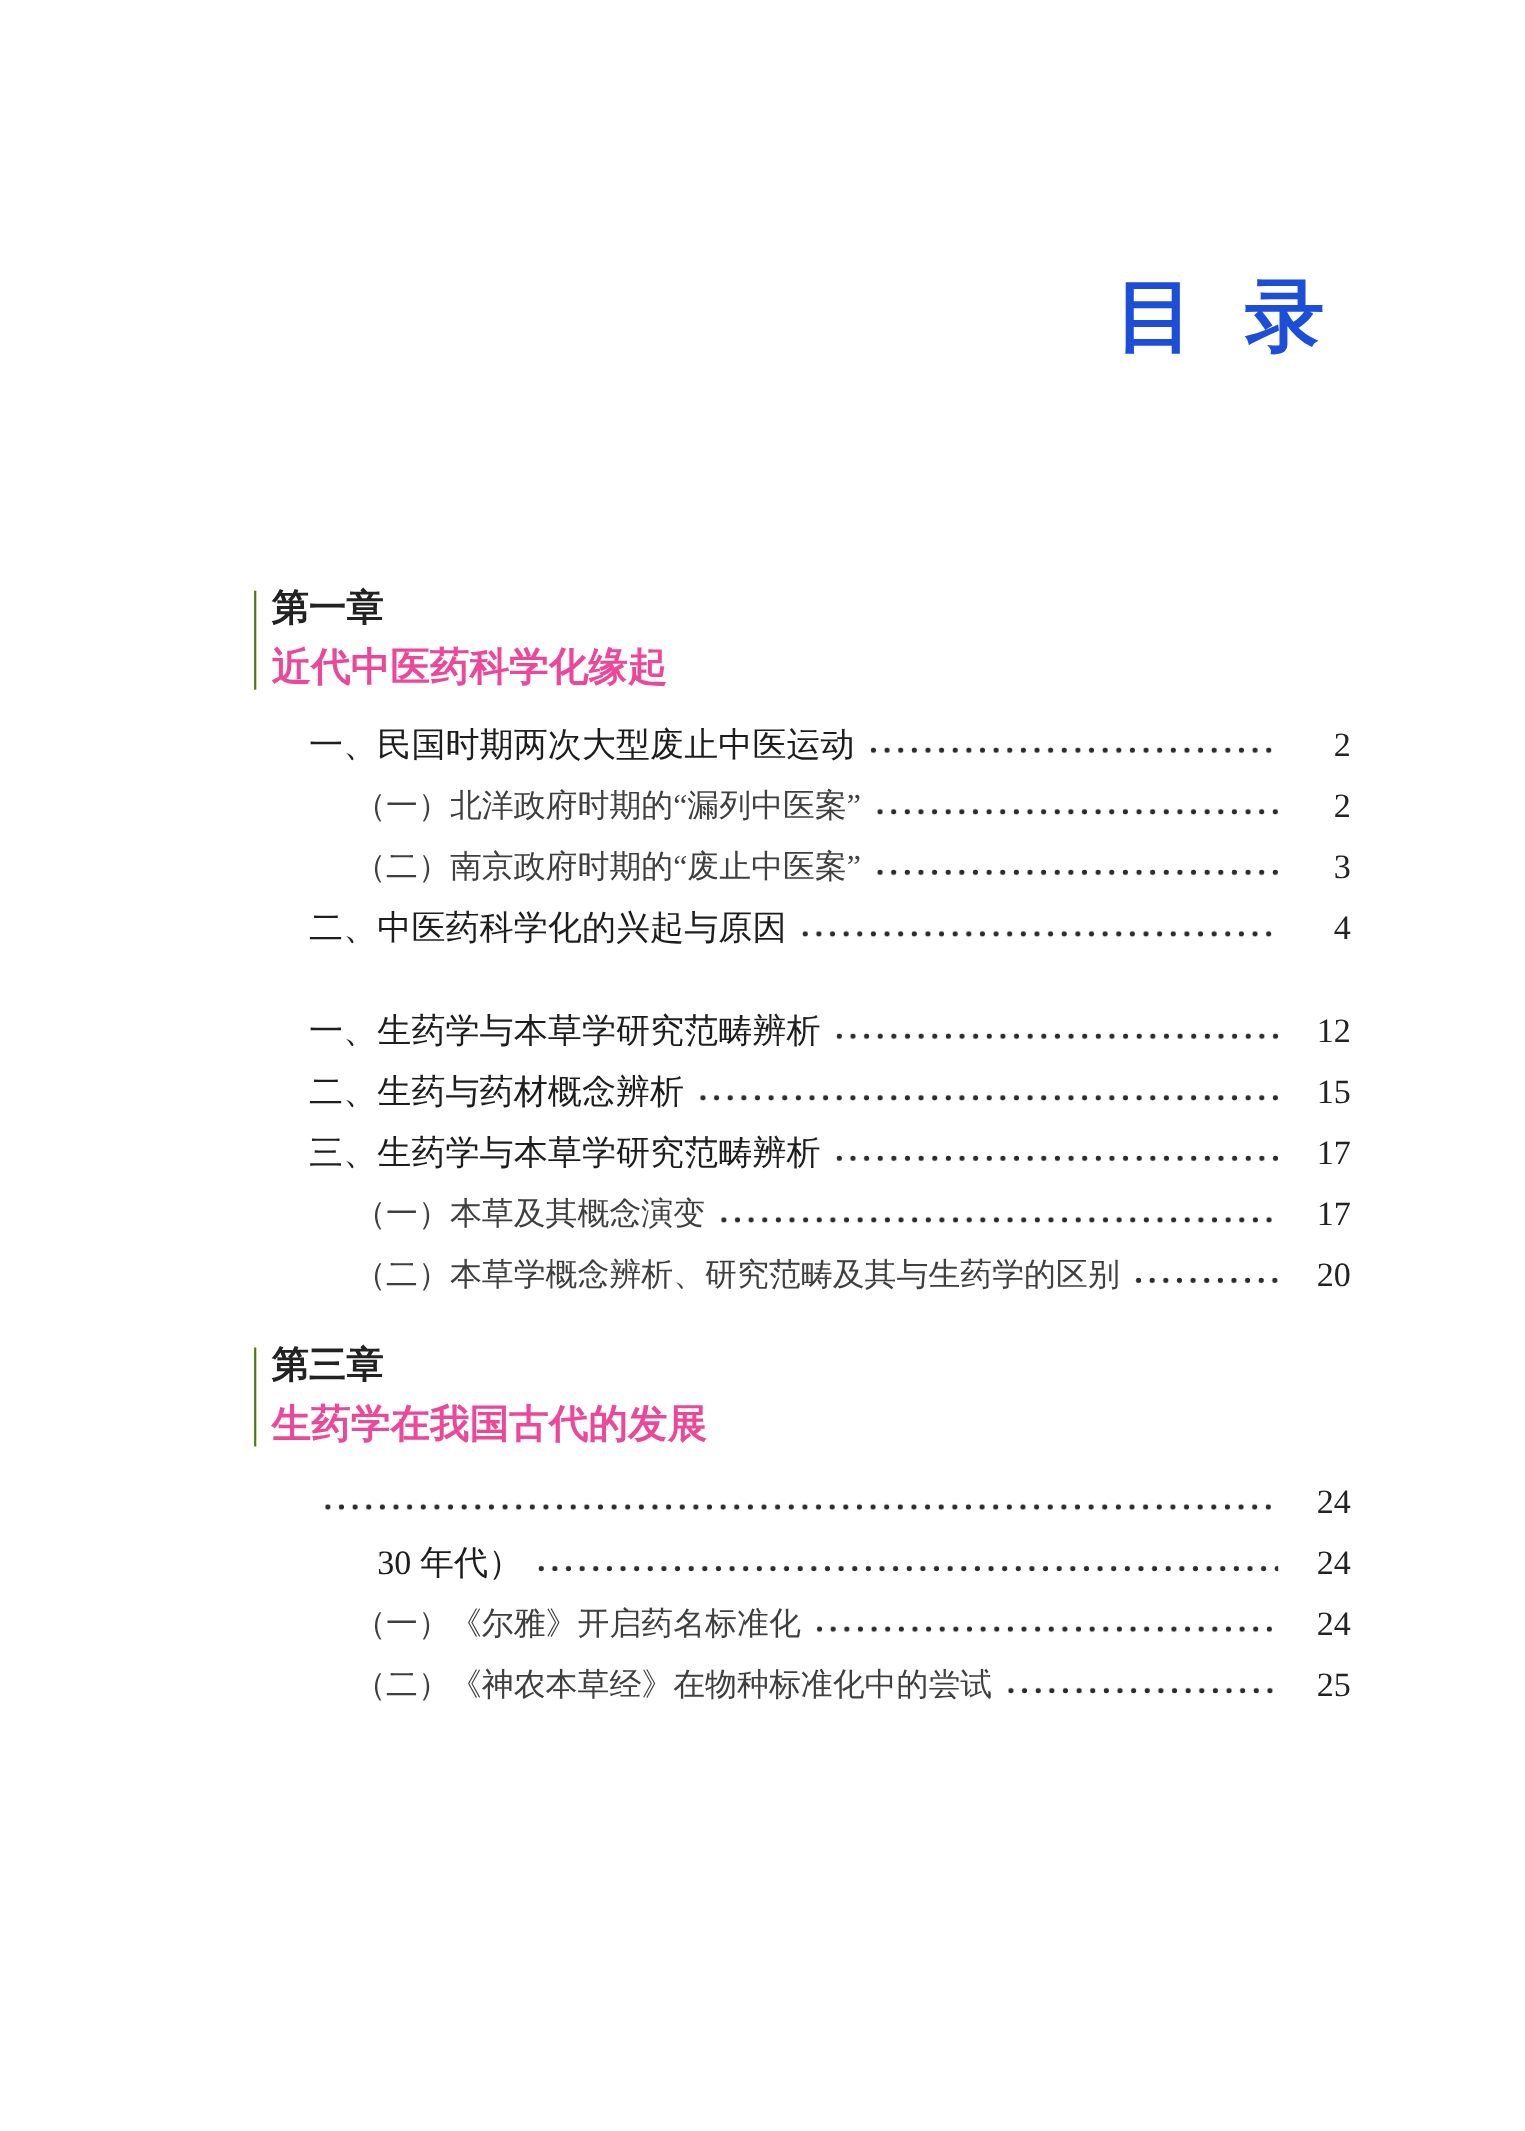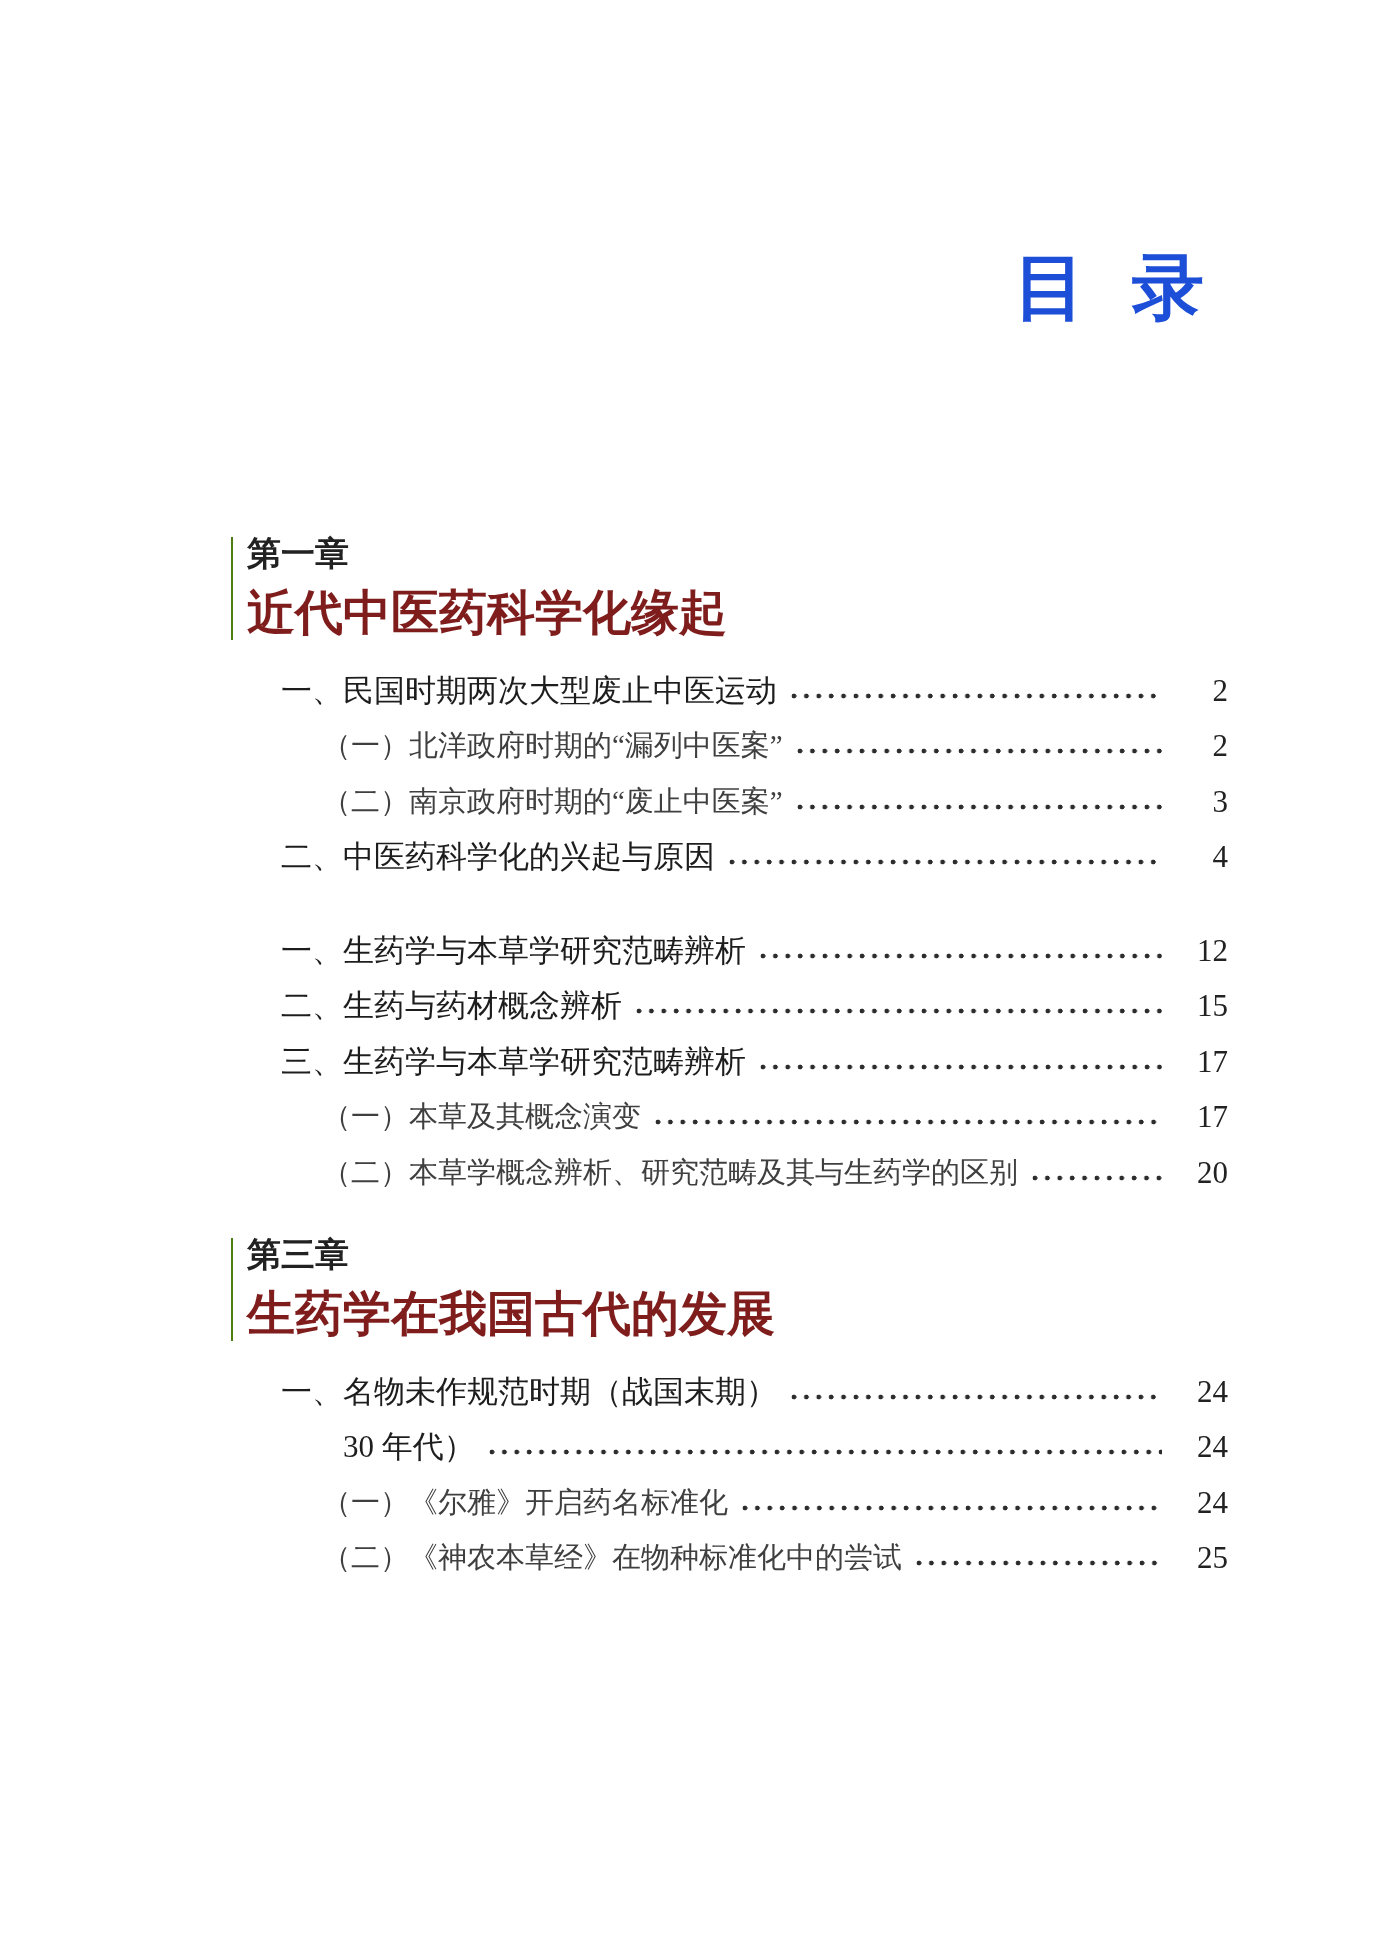--- a/index.html
+++ b/index.html
@@ -11,21 +11,21 @@
   .toc-title{
     margin-top:252px;padding-right:182px;text-align:right;
     font-size:72px;line-height:1;font-weight:700;word-spacing:28px;
     color:#1d4ed8;
   }
   .content{margin-left:231px;width:997px;}
   .chapter{margin-top:38px;}
   .chapter.first{margin-top:213px;}
   .chapter-head{border-left:2px solid #4d7c0f;padding-left:14px;}
   .chapter-label{font-size:34px;line-height:1;font-weight:700;margin:0 0 16px 0;color:#222;}
-  .chapter-title{font-size:48px;line-height:1.1;font-weight:700;margin:0;color:#7f1d1d;}
+  .chapter-title{font-size:36px;line-height:1.1;font-weight:700;margin:0;color:#ec4899;}
   .items{margin-top:23px;}
   .row{display:flex;align-items:center;height:55.5px;font-size:31px;color:#1d1d1d;justify-content:space-between;}
   .row .t{white-space:pre;}
   .lvl1{padding-left:50px;}
   .lvl2{padding-left:91px;font-size:29px;color:#3f3f3f;}
   .cont{padding-left:112px;}
   .leader{
     flex:1 1 auto;height:6px;margin:0 12px 0 14px;align-self:center;
     transform:translateY(5px);
     background-image:radial-gradient(circle at 3px 3px,#2c2c2c 2.1px,rgba(0,0,0,0) 2.7px);
@@ -100,21 +100,20 @@
     </div>
   </div>
 
   <div class="chapter">
     <div class="chapter-head">
       <div class="chapter-label">第三章</div>
       <div class="chapter-title">生药学在我国古代的发展</div>
     </div>
     <div class="items">
       <div class="row lvl1">
-        <span class="t">一、名物未作规范时期（战国末期）</span>
         <span class="leader"></span>
         <span class="pg">24</span>
       </div>
       <div class="row lvl1 cont">
         <span class="t">30 年代）</span>
         <span class="leader"></span>
         <span class="pg">24</span>
       </div>
       <div class="row lvl2">
         <span class="t">（一）《尔雅》开启药名标准化</span>

